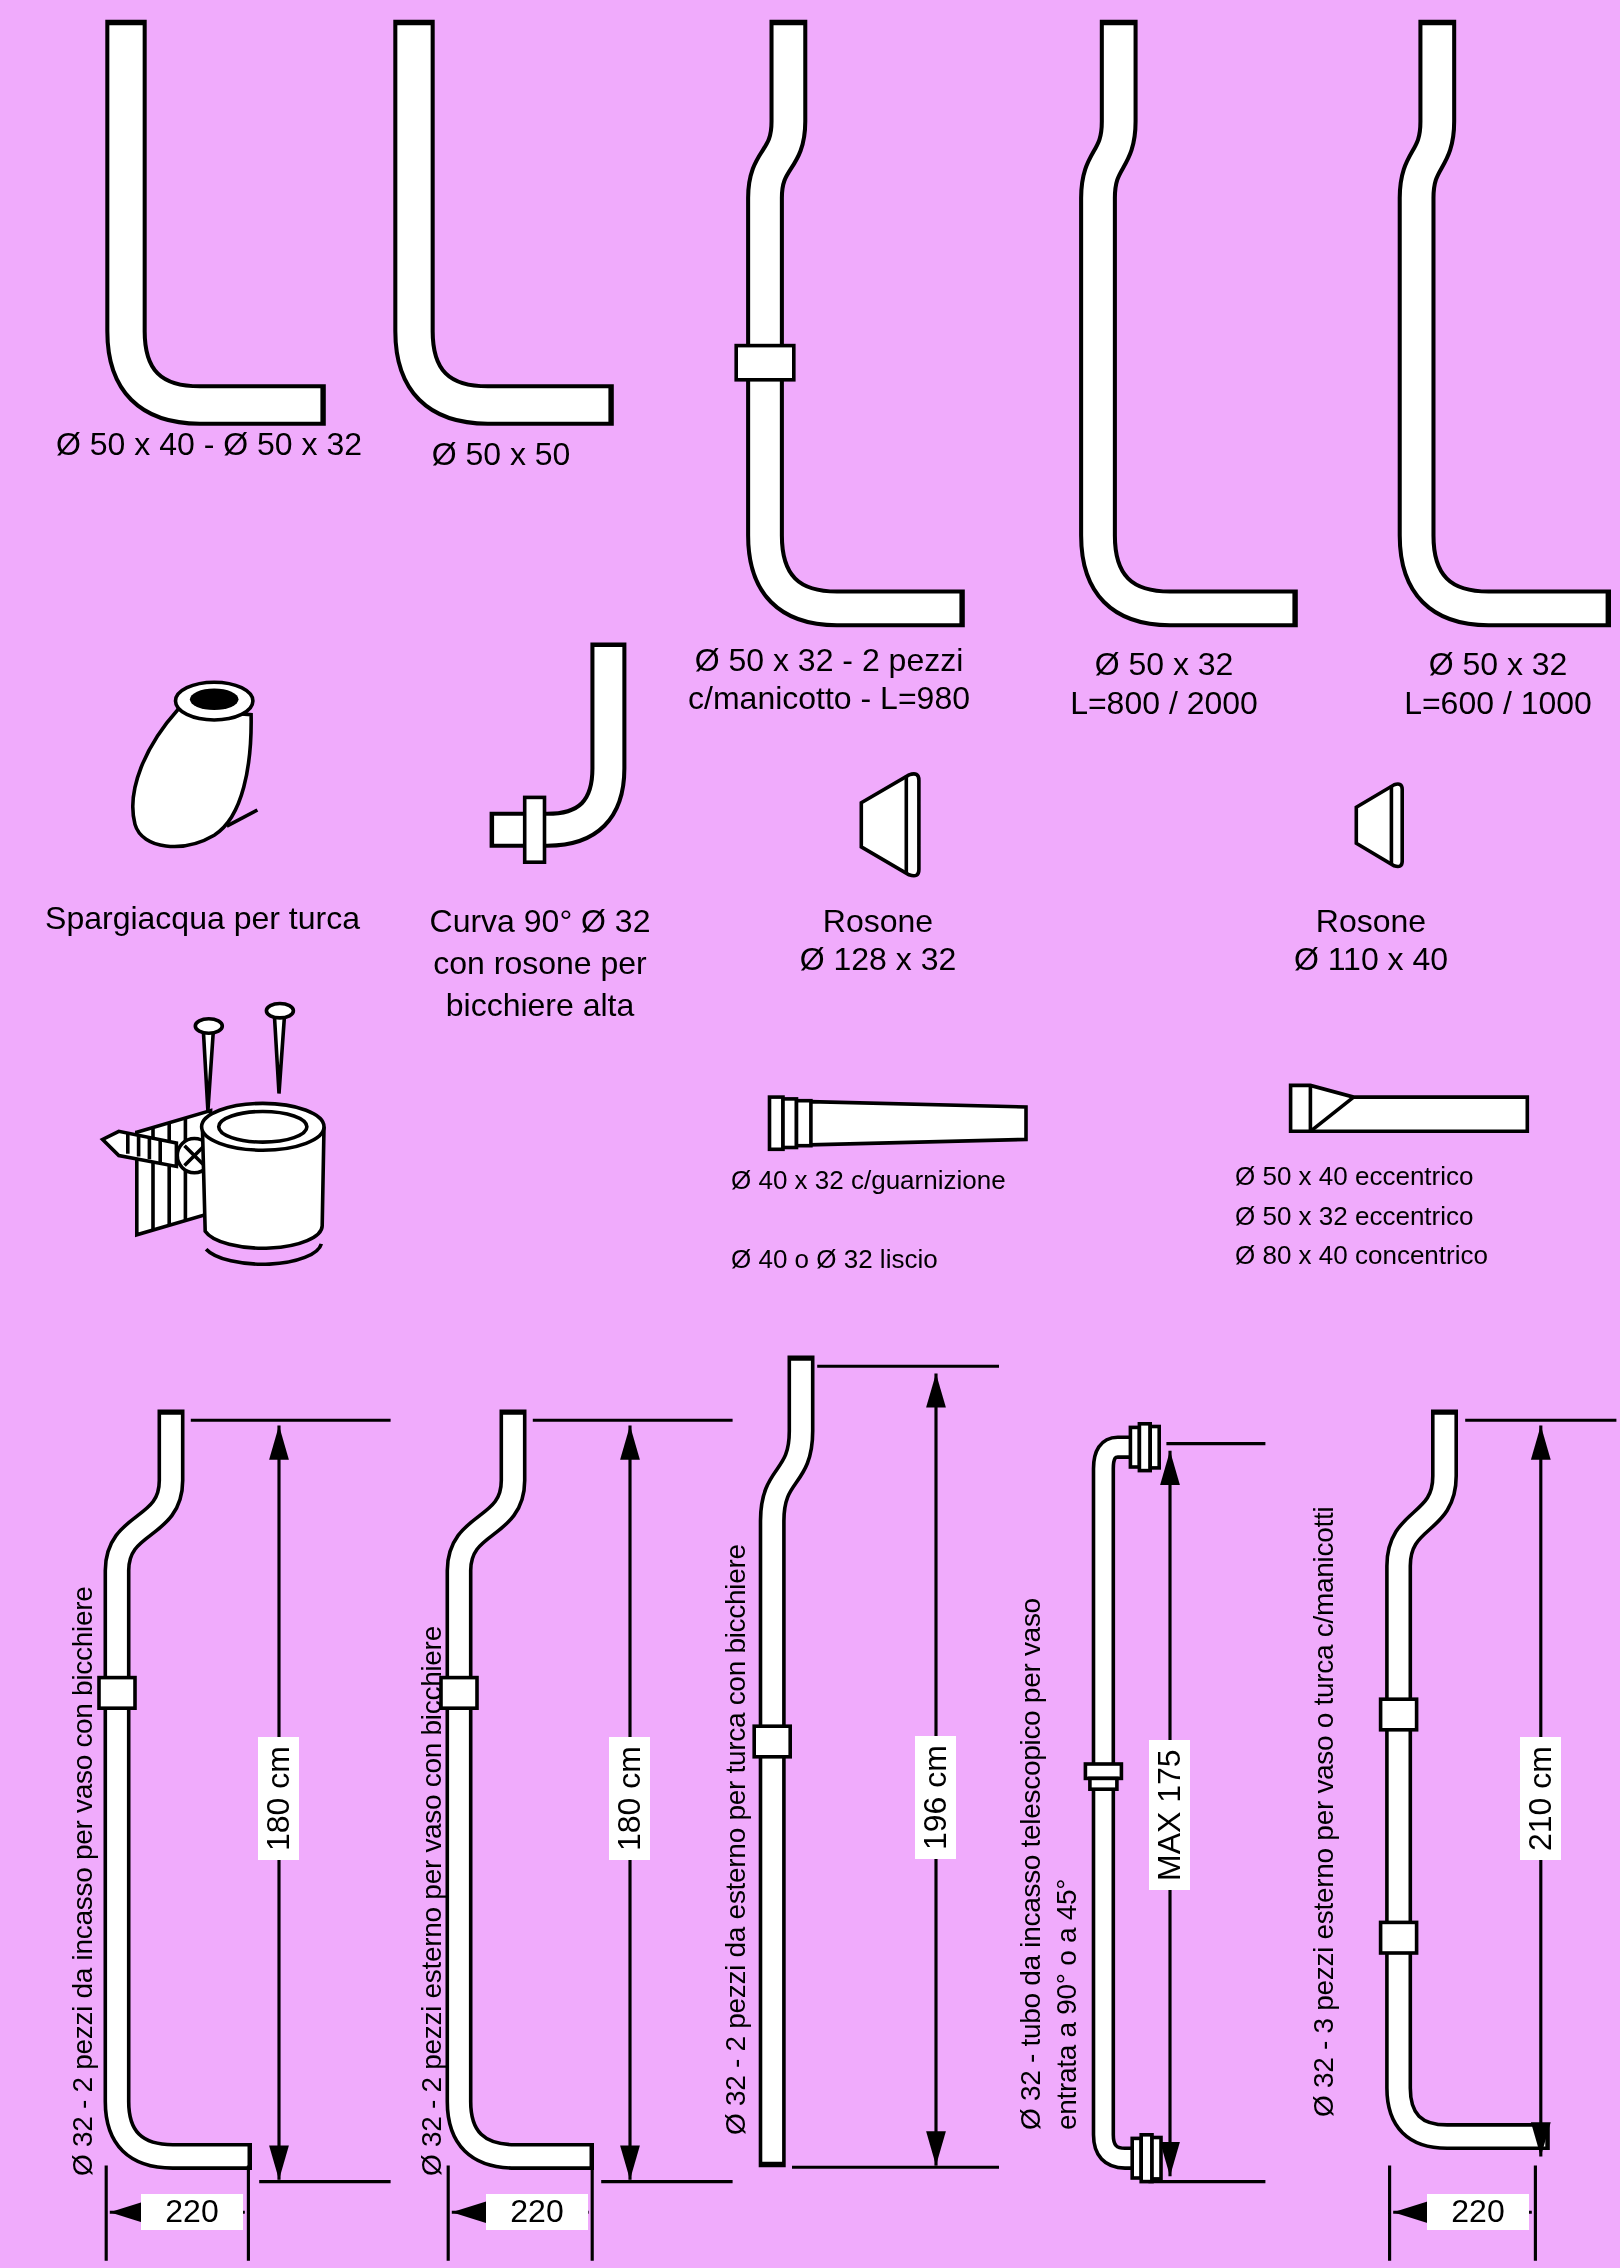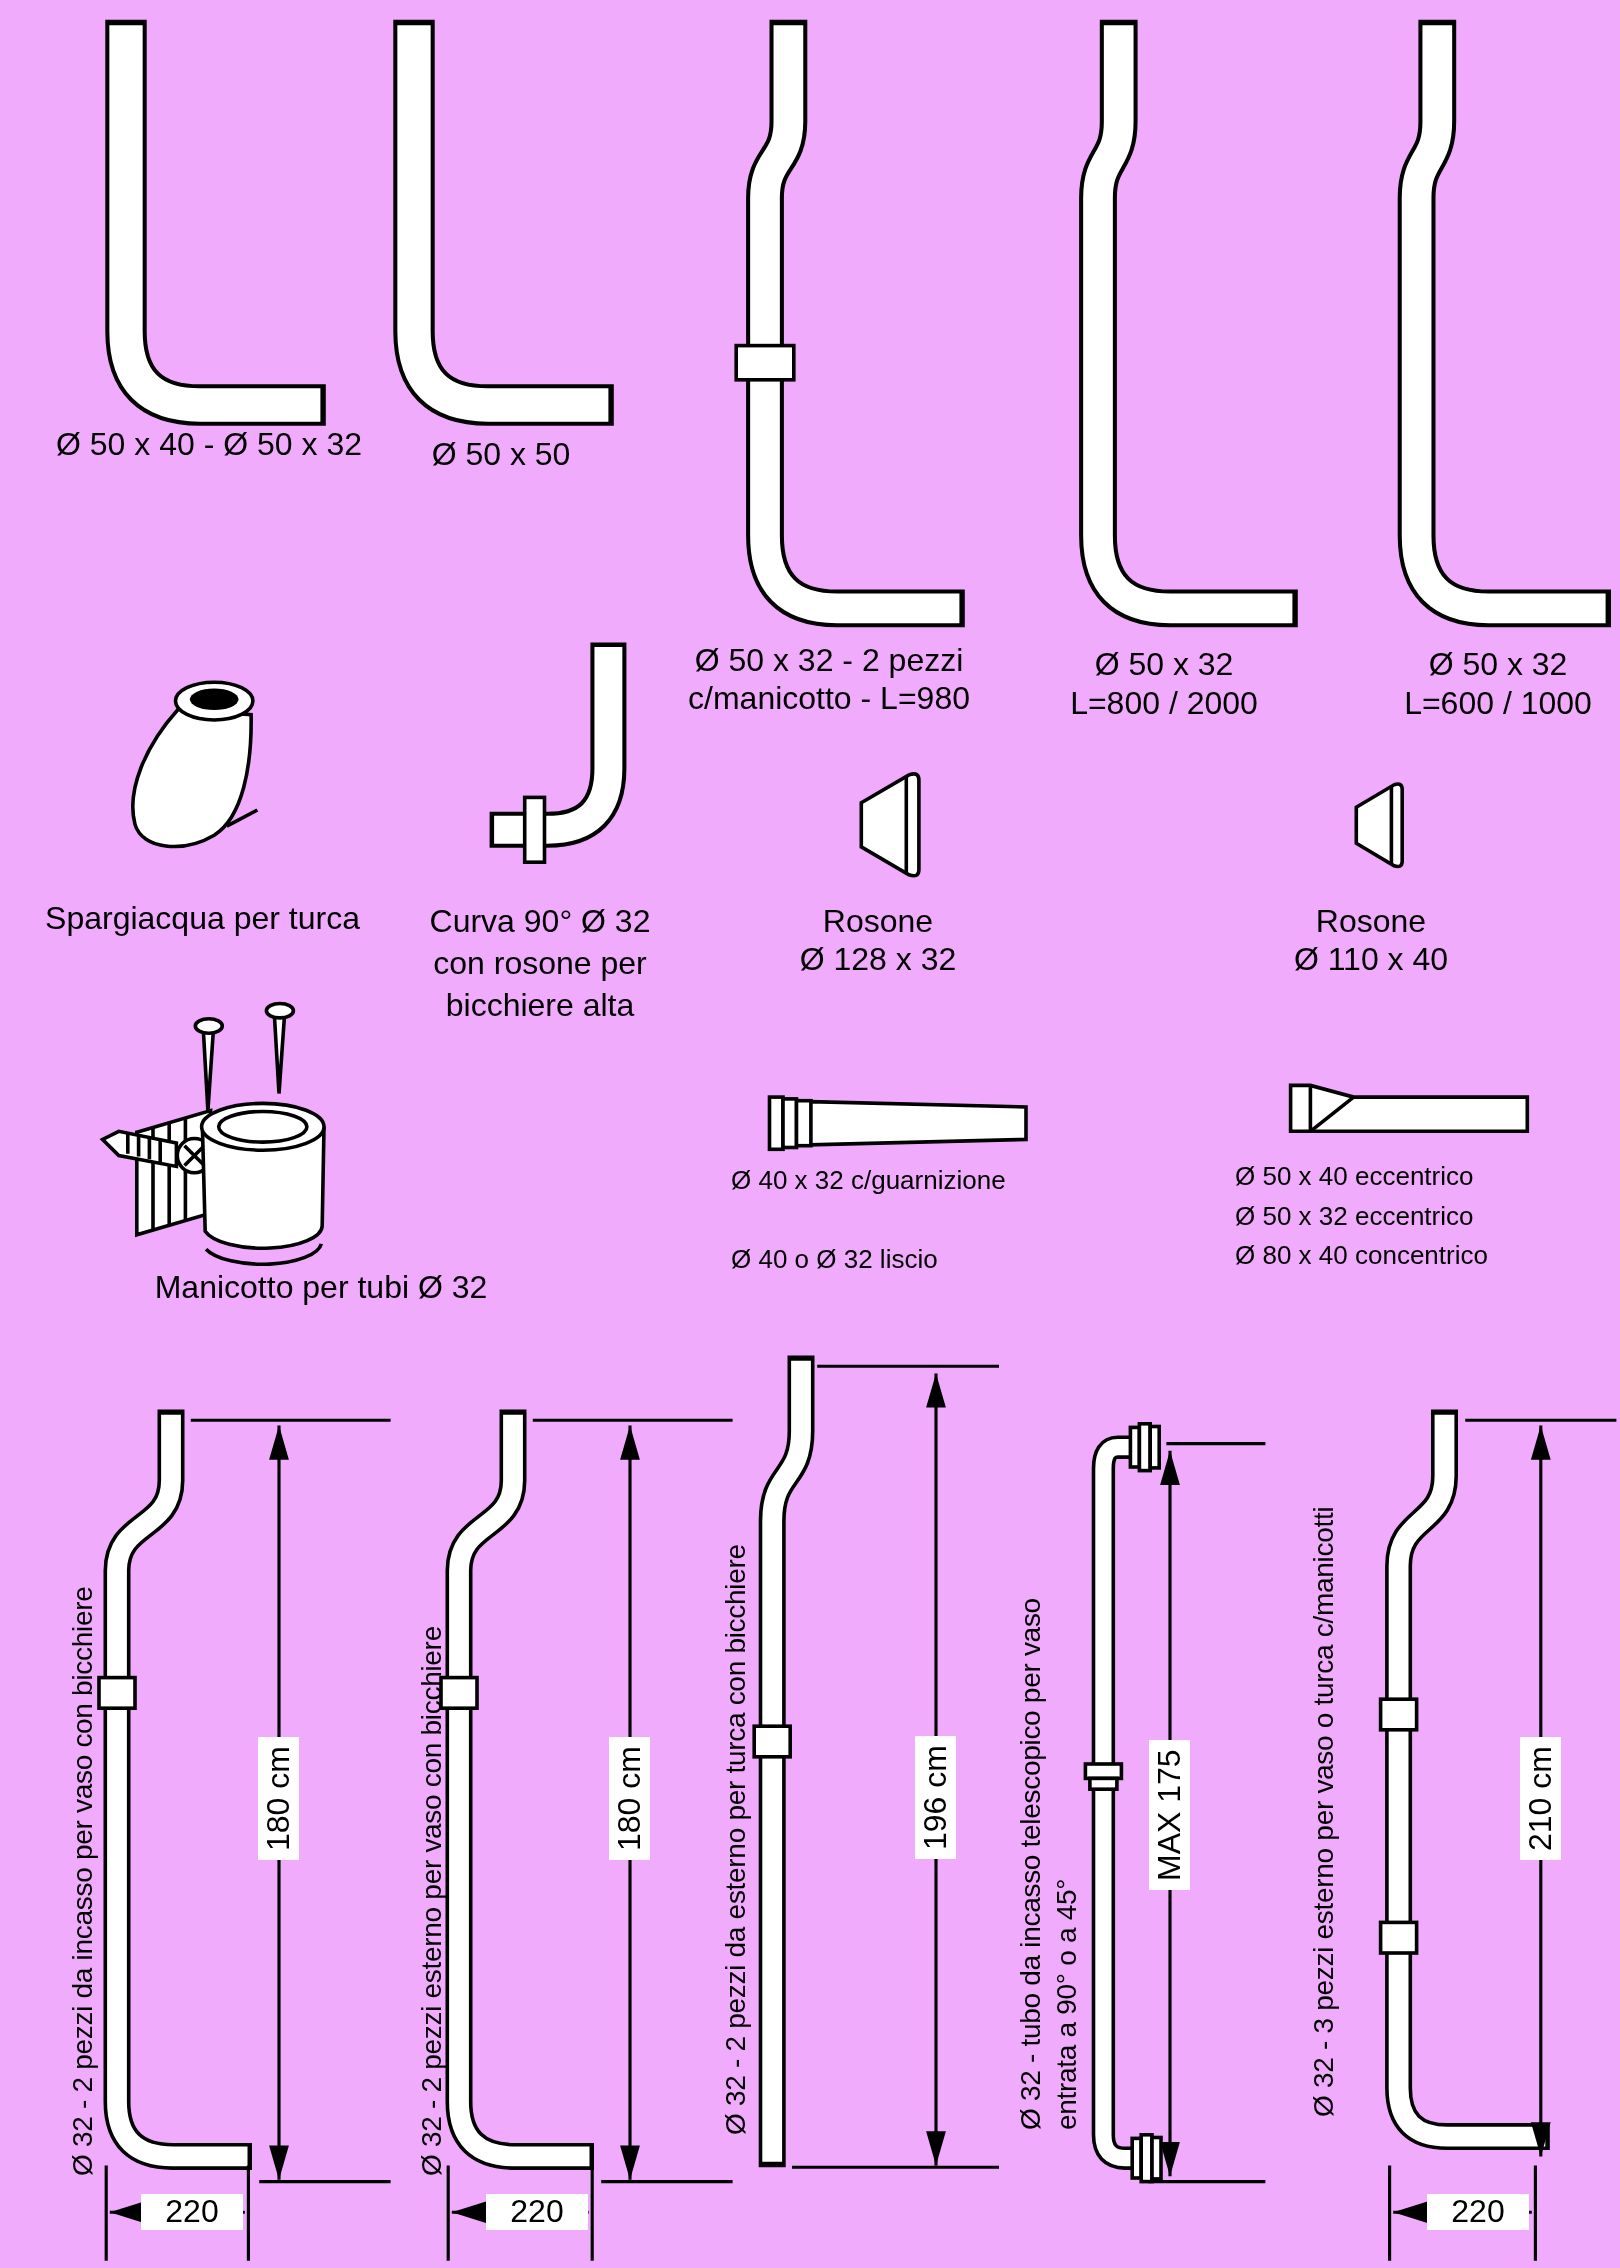--- a/index.html
+++ b/index.html
@@ -188,21 +188,20 @@
 
   <span class="hlab" style="left:13.5px;top:901px;width:378px">Spargiacqua per turca</span>
   <span class="hlab" style="left:387px;top:904px;width:306px">Curva 90° Ø 32</span>
   <span class="hlab" style="left:387px;top:946px;width:306px">con rosone per</span>
   <span class="hlab" style="left:387px;top:988px;width:306px">bicchiere alta</span>
   <span class="hlab" style="left:743px;top:904px;width:270px">Rosone</span>
   <span class="hlab" style="left:743px;top:942px;width:270px">Ø 128 x 32</span>
   <span class="hlab" style="left:1236px;top:904px;width:270px">Rosone</span>
   <span class="hlab" style="left:1236px;top:942px;width:270px">Ø 110 x 40</span>
 
-  <span class="hlab" style="left:114px;top:1270px;width:414px">Manicotto per tubi Ø 32</span>
   <span class="llab" style="left:731px;top:1166px">Ø 40 x 32 c/guarnizione</span>
   <span class="llab" style="left:731px;top:1245px">Ø 40 o Ø 32 liscio</span>
   <span class="llab" style="left:1235px;top:1162px">Ø 50 x 40 eccentrico</span>
   <span class="llab" style="left:1235px;top:1202px">Ø 50 x 32 eccentrico</span>
   <span class="llab" style="left:1235px;top:1241px">Ø 80 x 40 concentrico</span>
 
   <span class="vtext pname" style="left:67px;top:2176px">Ø 32 - 2 pezzi da incasso per vaso con bicchiere</span>
   <span class="vtext pname" style="left:416px;top:2176px">Ø 32 - 2 pezzi esterno per vaso con bicchiere</span>
   <span class="vtext pname" style="left:720px;top:2135px">Ø 32 - 2 pezzi da esterno per turca con bicchiere</span>
   <span class="vtext pname" style="left:1015px;top:2130px">Ø 32 - tubo da incasso telescopico per vaso</span>

